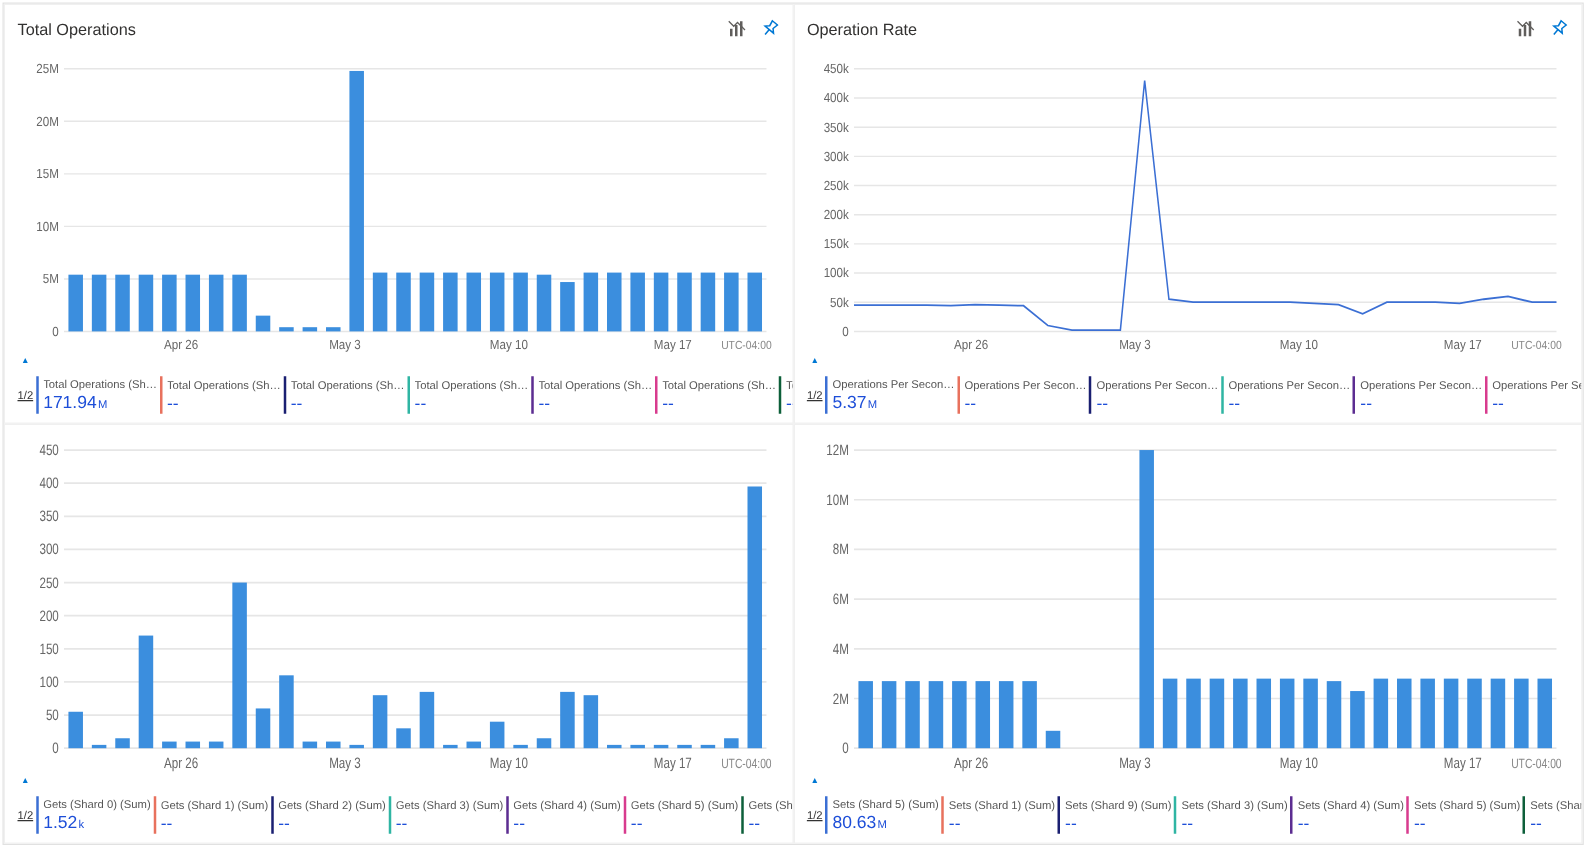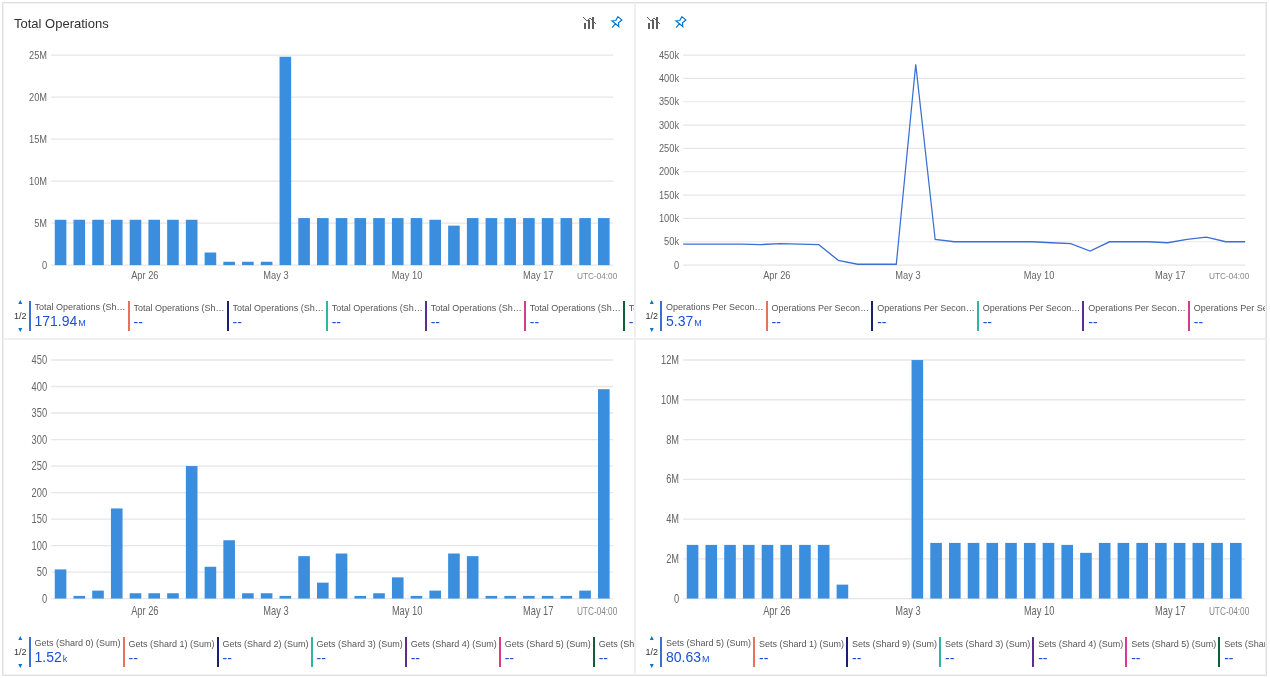--- a/index.html
+++ b/index.html
@@ -68,21 +68,21 @@
   .pager {
     width: 22px;
     display: flex;
     flex-direction: column;
     align-items: center;
     justify-content: center;
     font-size: 9px;
     color: #0078d4;
   }
   .pager .arrow { font-size: 8px; cursor: pointer; line-height: 8px; }
-  .pager .frac { color: #333; font-size: 9px; margin: 5px 0;}
+  .pager .frac { color: #333; font-size: 9px; margin: 19px 0; text-decoration: underline;}
   .legend-items { flex: 1; display: flex; }
   .legend-item {
     flex: 1;
     display: flex;
     padding-left: 2px;
     min-width: 0;
   }
   .legend-swatch {
     width: 2px;
     align-self: stretch;
@@ -238,20 +238,21 @@
             <div class="legend-text">
               <div class="legend-label">Total Operations (Sh…</div>
               <div class="legend-value">--</div>
             </div>
           </div>
         </div>
       </div>
     </div>
     <div class="tile">
       <div class="tile-header">
+        <div class="tile-title">Operation Rate</div>
         <div class="tile-actions">
           <span class="icon-btn">
             <svg width="16" height="16" viewBox="0 0 16 16">
               <rect x="2" y="8" width="2" height="6" fill="currentColor"></rect>
               <rect x="6" y="5" width="2" height="9" fill="currentColor"></rect>
               <rect x="10" y="2" width="2" height="12" fill="currentColor"></rect>
               <path d="M1 2 L5 6 L8 3 L14 9" stroke="currentColor" fill="none" stroke-width="1"></path>
             </svg>
           </span>
           <span class="icon-btn pin">

